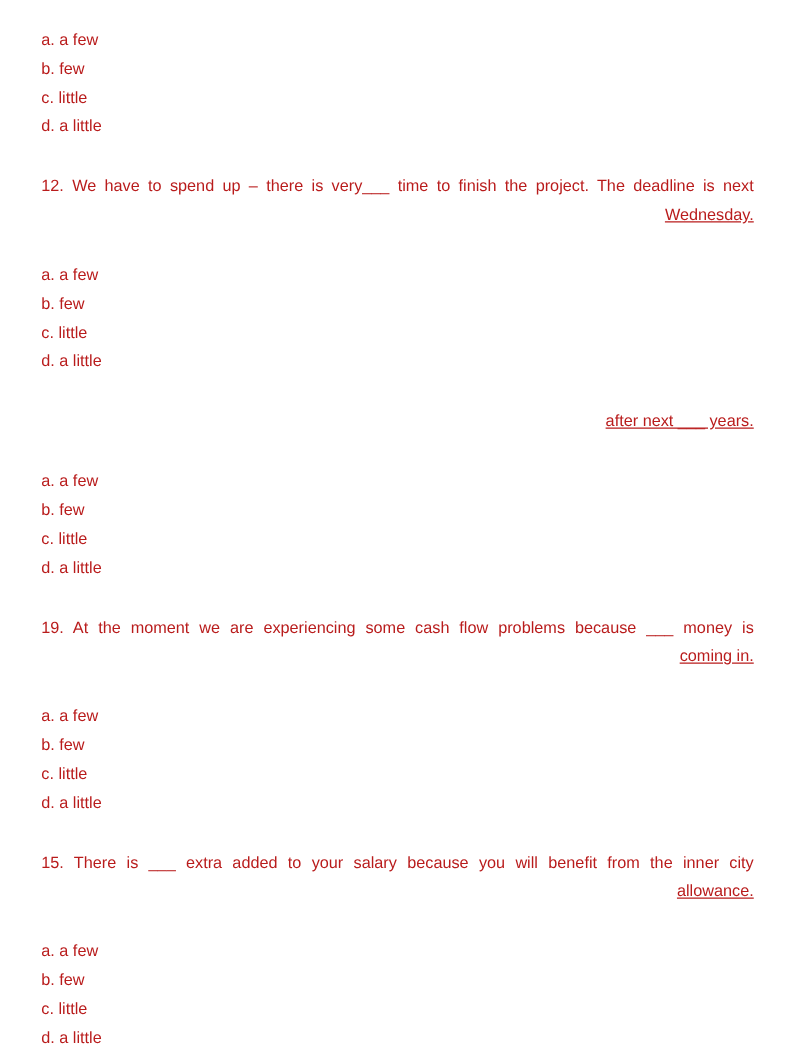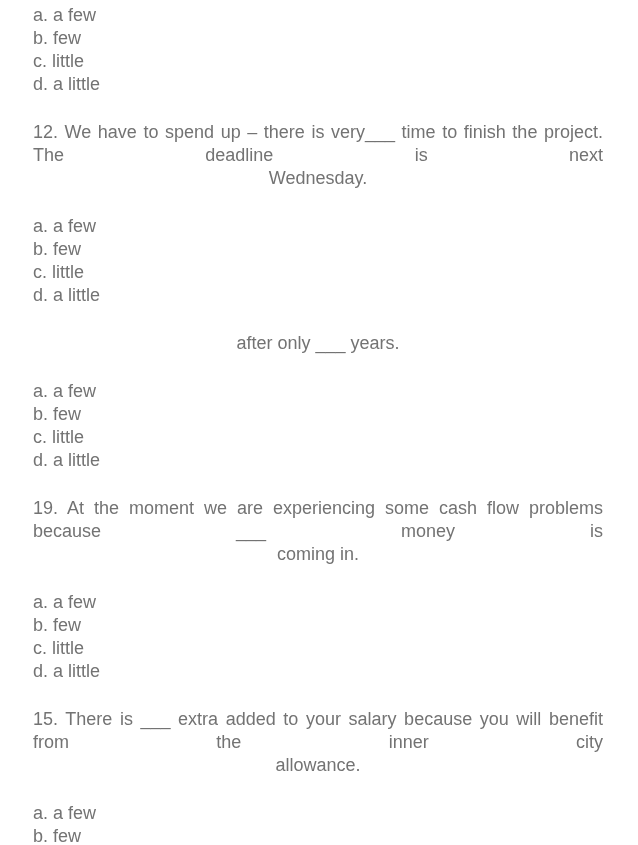--- a/index.html
+++ b/index.html
@@ -7,46 +7,47 @@
     padding: 0;
     background: #ffffff;
   }
   .doc-page {
     position: relative;
     width: 638px;
     height: 845px;
     overflow: hidden;
     background: #ffffff;
     box-sizing: border-box;
-    padding: 4px 22px 0 33px;
+    padding: 20px 22px 0 33px;
     font-family: "Liberation Sans", "DejaVu Sans", sans-serif;
-    font-size: 18px;
+    font-size: 13px;
     line-height: 23px;
-    color: #737373;
+    color: #b91c1c;
   }
   .options-group {
     margin: 0 0 25px 0;
   }
   .options-group.last {
     margin-bottom: 0;
   }
   .option-line {
     white-space: pre;
   }
   .question-block {
     margin: 0 13px 25px 0;
   }
   
   .q-line-justified {
     text-align: justify;
     text-align-last: justify;
     -moz-text-align-last: justify;
   }
   .q-line-last {
-    text-align: center;
+    text-align: right;
+    text-decoration: underline;
   }
 </style>
 </head>
 <body>
 
 <div class="doc-page">
 
   <div class="options-group">
     <div class="option-line">a. a few</div>
     <div class="option-line">b. few</div>
@@ -60,21 +61,21 @@
   </div>
 
   <div class="options-group">
     <div class="option-line">a. a few</div>
     <div class="option-line">b. few</div>
     <div class="option-line">c. little</div>
     <div class="option-line">d. a little</div>
   </div>
 
   <div class="question-block">
-    <div class="q-line-last">after only ___ years.</div>
+    <div class="q-line-last">after next ___ years.</div>
   </div>
 
   <div class="options-group">
     <div class="option-line">a. a few</div>
     <div class="option-line">b. few</div>
     <div class="option-line">c. little</div>
     <div class="option-line">d. a little</div>
   </div>
 
   <div class="question-block">

